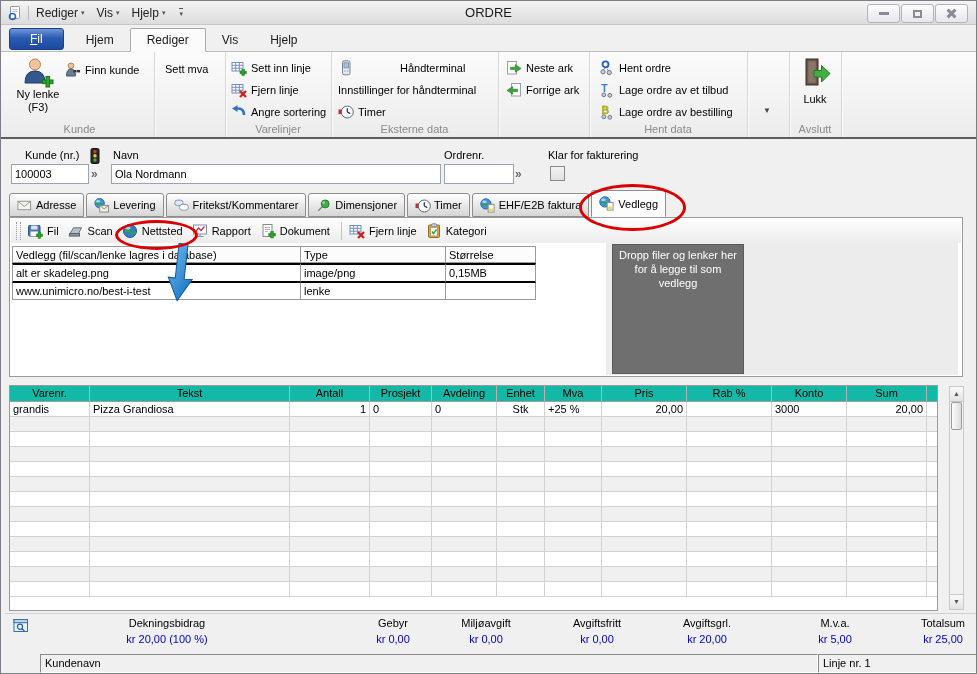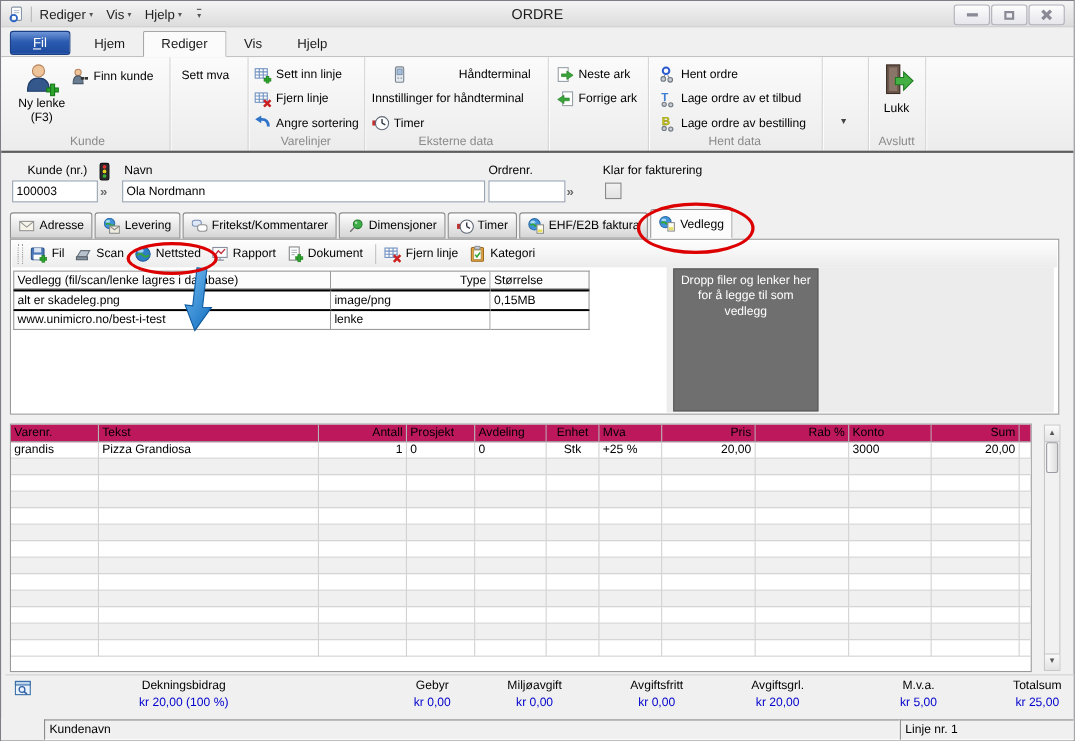--- a/index.html
+++ b/index.html
@@ -58,21 +58,21 @@
   .ahc:first-child{border-left:1px solid #9a9a9a;}
   .arow{display:flex;}
   .arow .ac{box-sizing:border-box;height:17px;line-height:16px;padding:0 3px;background:#fff;border-right:1px solid #9a9a9a;border-bottom:1px solid #9a9a9a;overflow:hidden;white-space:nowrap;}
   .arow .ac:first-child{border-left:1px solid #9a9a9a;}
   .arow.focused .ac{border-top:2px solid #000;border-bottom:2px solid #000;height:20px;}
   .grayzone{position:absolute;left:596px;top:25px;width:352px;height:132px;background:#ececec;}
   .dropzone{position:absolute;left:602px;top:26px;width:132px;height:130px;background:#6f6f6f;border:1px solid #5a5a5a;color:#fff;text-align:center;padding:3px 4px;box-sizing:border-box;line-height:14px;}
   
   .grid{position:absolute;left:8px;top:384px;width:929px;height:226px;border:1px solid #9a9a9a;background:#fff;box-sizing:border-box;overflow:hidden;}
   .ghead{display:flex;}
-  .ghead .gc{background:#be185d;border-right:1px solid #b4b4b4;border-bottom:1px solid #9e9e9e;height:16px;line-height:15px;}
+  .ghead .gc{background:#14b8a6;border-right:1px solid #b4b4b4;border-bottom:1px solid #9e9e9e;height:16px;line-height:15px;text-align:center;}
   .grow{display:flex;}
   .grow .gc{height:15px;line-height:14px;border-right:1px solid #d2d2d2;border-bottom:1px solid #d2d2d2;}
   .grow:nth-child(2n){background:#f0f0f0;}
   .gc{box-sizing:border-box;padding:0 3px;overflow:hidden;white-space:nowrap;}
   .a-right{text-align:right;} .a-center{text-align:center;} .a-left{text-align:left;}
   .gfill{flex:1;border-right:none !important;}
   
   .vsb{position:absolute;left:948px;top:385px;width:15px;height:224px;background:#f1f1f1;border:1px solid #c8c8c8;box-sizing:border-box;}
   .sbtn{position:absolute;left:0;width:13px;height:14px;background:linear-gradient(#fafafa,#e2e2e2);border-bottom:1px solid #c8c8c8;text-align:center;font-size:7px;color:#555;line-height:14px;}
   .sbtn.down{bottom:0;border-top:1px solid #c8c8c8;border-bottom:none;}
@@ -177,21 +177,21 @@
         <span class="ic"><svg width="16" height="16" viewBox="0 0 16 16">
               <path d="M13 11 Q13 4.5 7 4.5 L5.5 4.5" fill="none" stroke="#2f74c8" stroke-width="2.6"></path>
               <path d="M6.5 1 L1 4.5 L6.5 8 Z" fill="#2f74c8"></path>
             </svg></span>
         <span>Angre sortering</span>
       </div>
       <div class="glabel">Varelinjer</div>
     </div>
 
     <div class="rgroup" style="left:330px;width:167px;">
-      <div class="rbtn" style="left:24px;top:6px;gap:46px;">
+      <div class="rbtn" style="left:7px;top:6px;gap:46px;">
         <span class="ic"><svg width="16" height="16" viewBox="0 0 16 16">
               <rect x="4.5" y="0.8" width="7.5" height="14" rx="1.5" fill="#e4e9ee" stroke="#788490"></rect>
               <rect x="6" y="2.8" width="4.5" height="5" fill="#a8c0dc" stroke="#8098b4"></rect>
               <circle cx="7" cy="11" r="0.8" fill="#98a2ac"></circle>
               <circle cx="9.8" cy="11" r="0.8" fill="#98a2ac"></circle>
             </svg></span>
         <span>Håndterminal</span>
       </div>
       <div class="rbtn" style="left:7px;top:28px;">
         <span>Innstillinger for håndterminal</span>
@@ -415,21 +415,21 @@
               <path d="M6 8.5 l1.5 2 l3 -4" stroke="#2fa52f" stroke-width="1.4" fill="none"></path>
             </svg></span>
           <span>Kategori</span>
         </span>
       </div>
     <div class="grayzone"></div>
     <div class="dropzone">Dropp filer og lenker her for å legge til som vedlegg</div>
     <div class="atable" id="atable">
         <div class="ahead">
           <div class="ahc" style="width: 289px;">Vedlegg (fil/scan/lenke lagres i database)</div>
-          <div class="ahc" style="width: 145px; text-align: right;">Type</div>
+          <div class="ahc" style="width: 145px;">Type</div>
           <div class="ahc" style="width: 90px;">Størrelse</div>
         </div>
         <div class="arow focused">
           <div class="ac" style="width: 289px;">alt er skadeleg.png</div>
           <div class="ac" style="width: 145px;">image/png</div>
           <div class="ac" style="width: 90px;">0,15MB</div>
         </div>
         <div class="arow">
           <div class="ac" style="width: 289px;">www.unimicro.no/best-i-test</div>
           <div class="ac" style="width: 145px;">lenke</div>

